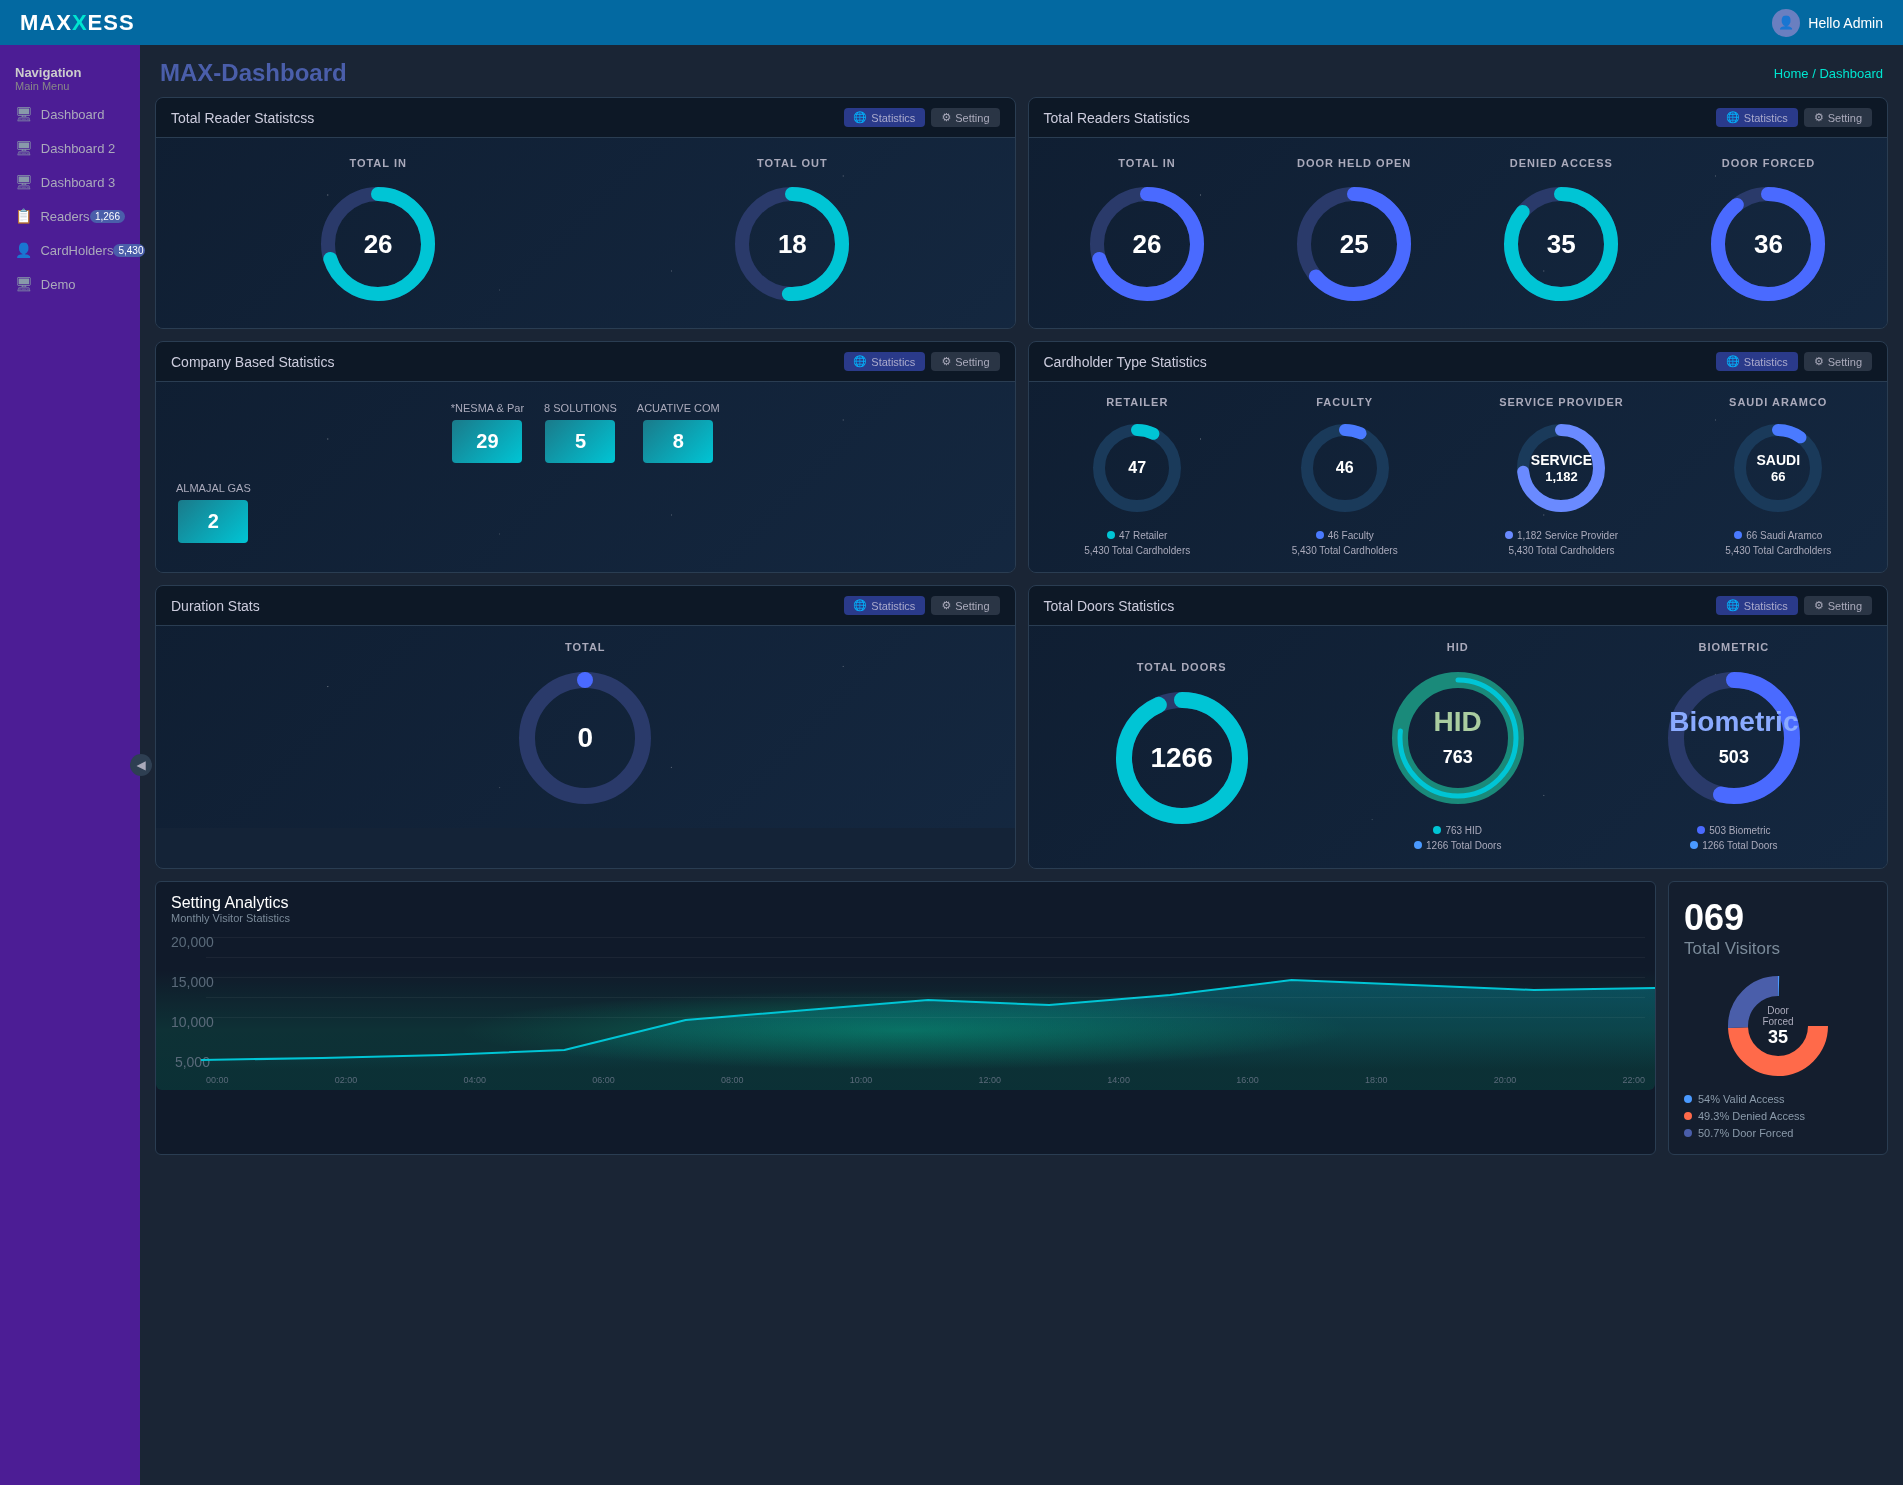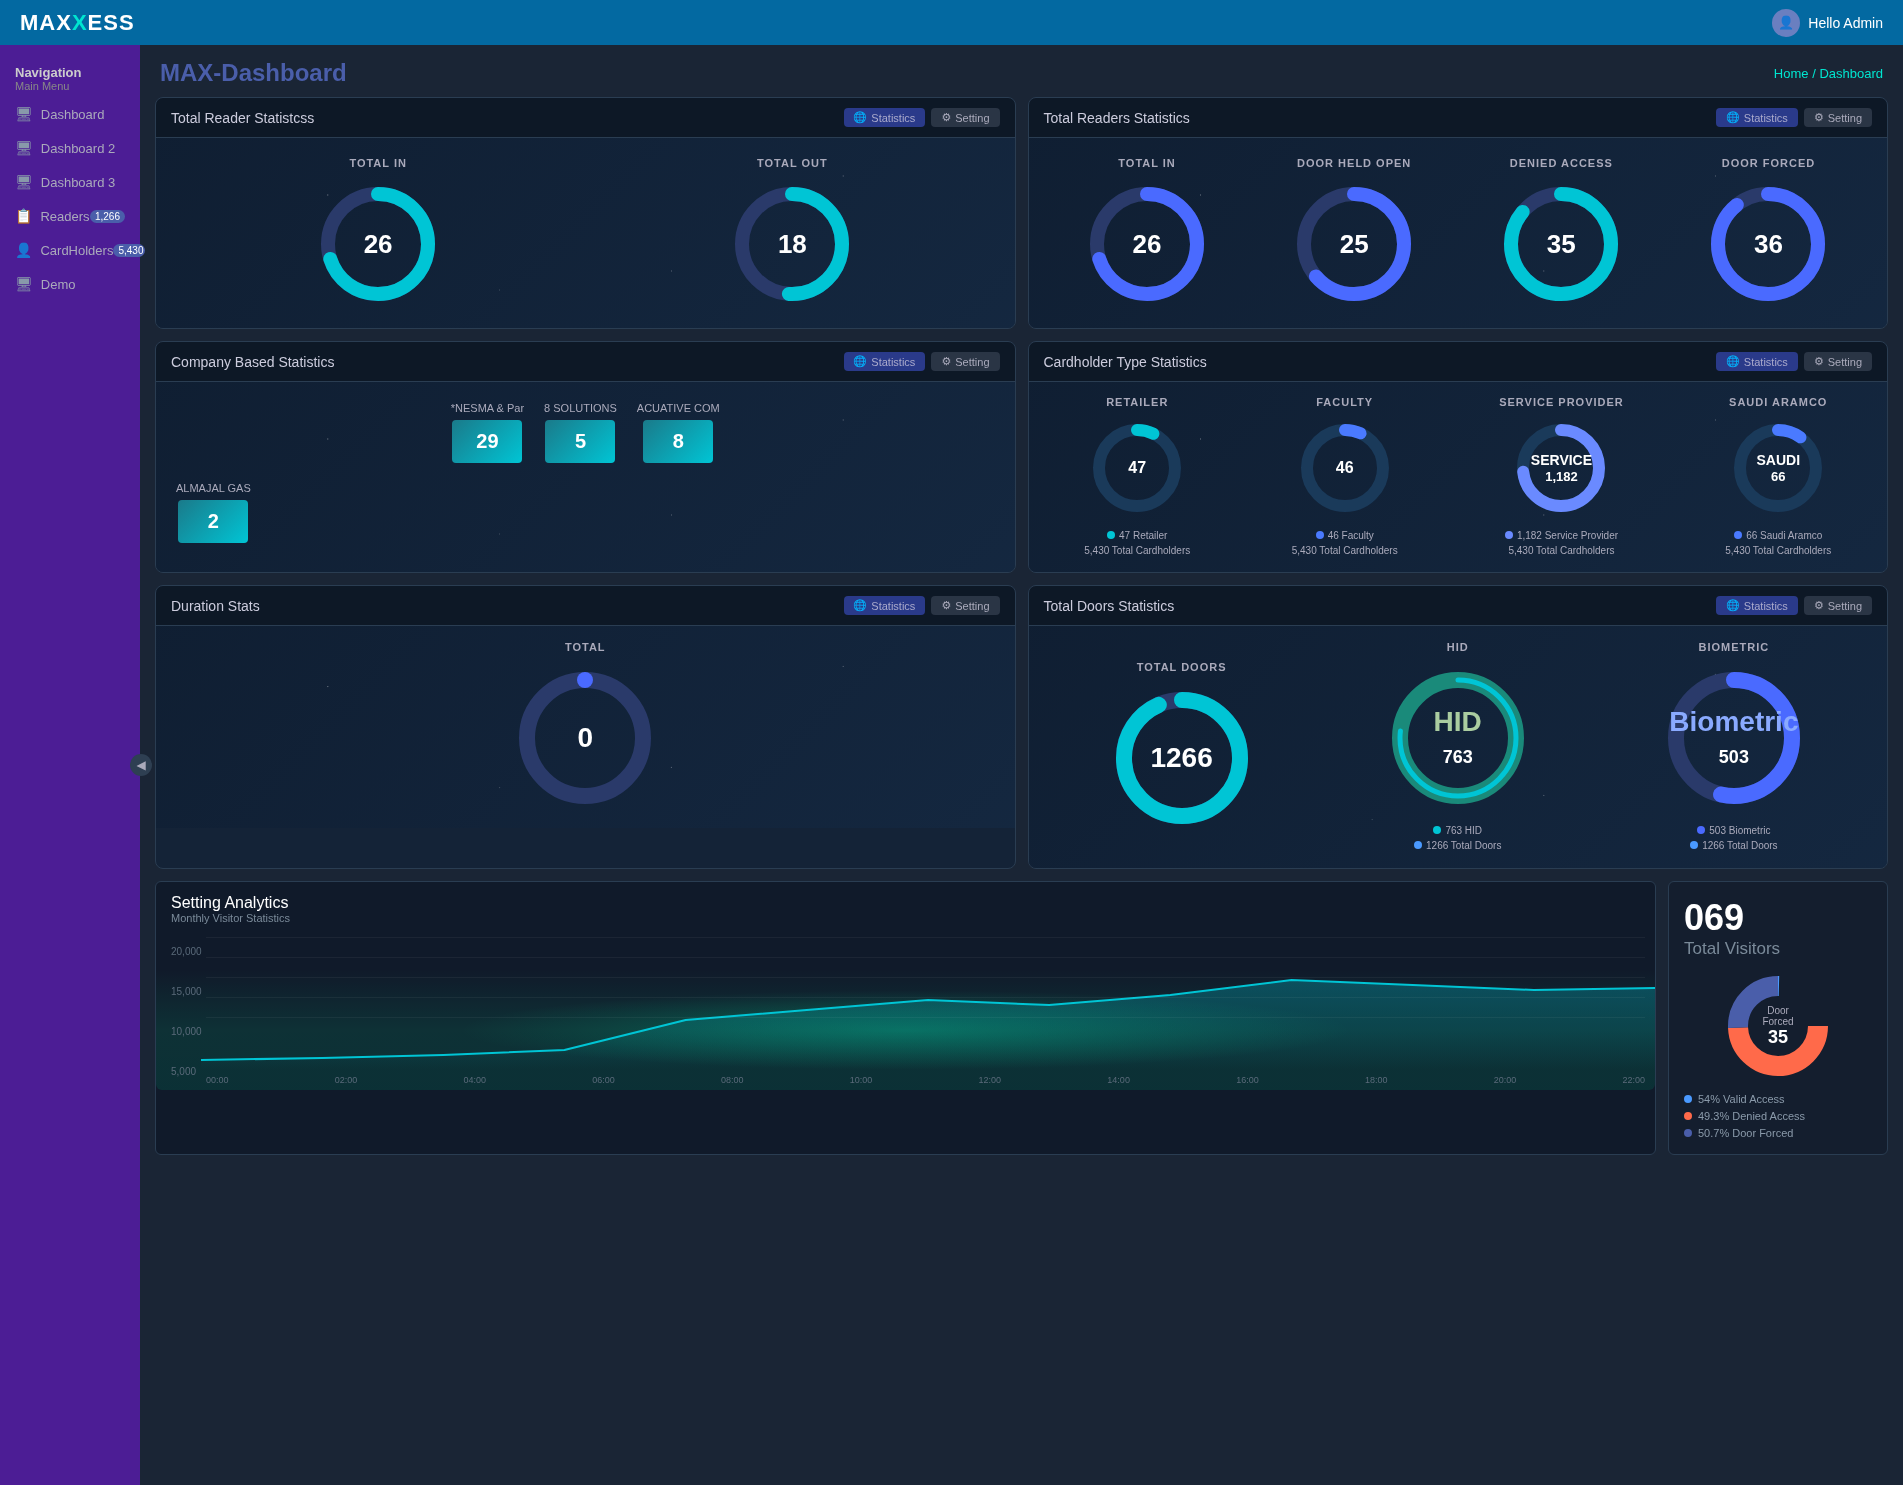--- a/index.html
+++ b/index.html
@@ -74,21 +74,21 @@
     .cardholder-legend { font-size: 10px; color: #aab; text-align: center; line-height: 1.5; }
     .legend-dot { display: inline-block; width: 8px; height: 8px; border-radius: 50%; margin-right: 4px; }
 
     
     .visitors-section { margin: 0 15px 12px; display: flex; gap: 12px; }
     .visitors-chart-card { flex: 1; background: rgba(15,25,40,0.85); border: 1px solid #2a3d52; border-radius: 6px; overflow: hidden; min-height: 220px; position: relative; }
     .visitors-header { padding: 12px 15px 6px; }
     .visitors-title { font-size: 16px; color: #fff; font-weight: 500; }
     .visitors-subtitle { font-size: 11px; color: #7a8a99; }
     .chart-area { position: relative; height: 160px; padding: 0 15px; overflow: hidden; }
-    .y-axis-labels { position: absolute; left: 15px; top: 16px; height: 100%; display: flex; flex-direction: column; justify-content: space-between; font-size: 10px; color: #5a6a7a; }
+    .y-axis-labels { position: absolute; left: 15px; top: 4px; height: 100%; display: flex; flex-direction: column; justify-content: space-between; font-size: 14px; color: #5a6a7a; text-align: center; }
     .x-axis { position: absolute; bottom: 5px; left: 50px; right: 15px; display: flex; justify-content: space-between; font-size: 9px; color: #5a6a7a; }
     .aurora-bg { position: absolute; bottom: 0; left: 0; right: 0; height: 120px; background: linear-gradient(180deg, transparent 0%, rgba(0,180,120,0.15) 50%, rgba(0,100,80,0.3) 100%); border-radius: 0 0 6px 6px; }
     .aurora-glow { position: absolute; bottom: 20px; left: 20%; width: 60%; height: 80px; background: radial-gradient(ellipse at center, rgba(0,220,150,0.3) 0%, transparent 70%); }
 
     .visitors-stats-card { width: 220px; background: rgba(20,30,45,0.9); border: 1px solid #2a3d52; border-radius: 6px; padding: 15px; display: flex; flex-direction: column; gap: 12px; }
     .total-visitors-num { font-size: 36px; font-weight: 700; color: #fff; }
     .total-visitors-label { font-size: 17px; color: #7a8a99; }
 
     .pie-chart-container { display: flex; justify-content: center; }
     .pie-wrapper { position: relative; width: 110px; height: 110px; }

